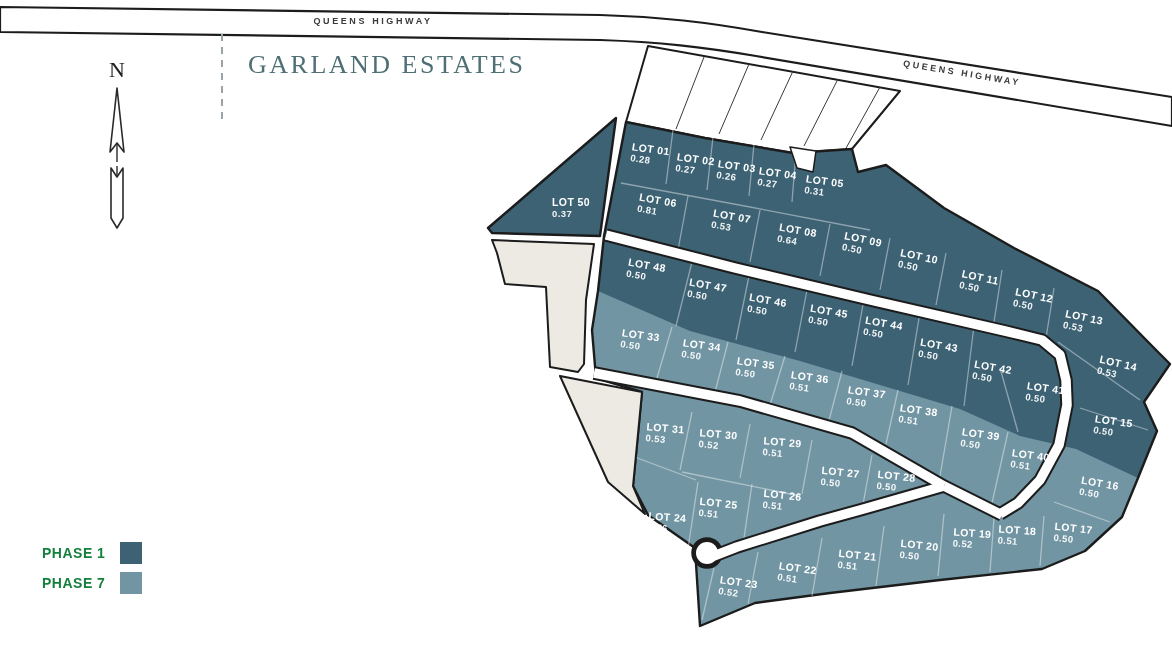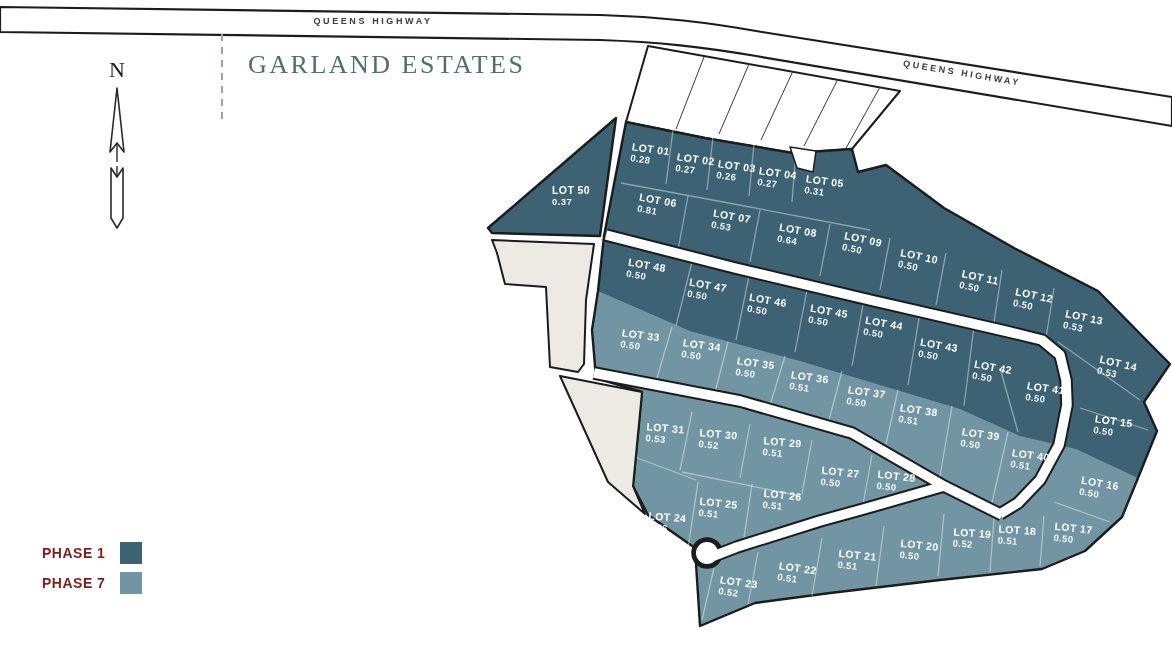--- a/index.html
+++ b/index.html
@@ -33,21 +33,21 @@
            font-family:"Liberation Serif",serif;font-size:22px;color:#1e1e1e;}
 
   #lots{position:absolute;left:0;top:0;width:100%;height:100%;}
   .lot{position:absolute;transform:translate(-50%,-50%) rotate(var(--r,0deg));
        color:#fff;line-height:1.12;white-space:nowrap;letter-spacing:.4px;}
   .lot-name{font-size:10.5px;font-weight:bold;}
   .lot-acres{font-size:9.5px;font-weight:bold;opacity:.93;}
 
   .legend{position:absolute;left:22px;top:542px;}
   .leg-row{display:flex;align-items:center;margin-bottom:8px;height:22px;}
-  .leg-label{width:72px;font-size:14px;font-weight:bold;color:#7f1d1d;letter-spacing:.5px;padding-left:20px;}
+  .leg-label{width:72px;font-size:14px;font-weight:bold;color:#15803d;letter-spacing:.5px;padding-left:20px;}
   .swatch{width:22px;height:22px;margin-left:6px;}
   .swatch.p1{background:var(--phase1);}
   .swatch.p2{background:var(--phase2);}
 </style>
 </head>
 <body>
 
 <div class="stage">
 
   <svg width="1172" height="650" viewBox="0 0 1172 650">
@@ -341,21 +341,21 @@
     <div class="lot-acres">0.50</div>
   </div>
       <div class="lot p1" style="left: 707px; top: 291px; --r: 10deg;">
     <div class="lot-name">LOT 47</div>
     <div class="lot-acres">0.50</div>
   </div>
       <div class="lot p1" style="left: 646px; top: 271px; --r: 10deg;">
     <div class="lot-name">LOT 48</div>
     <div class="lot-acres">0.50</div>
   </div>
-      <div class="lot p1" style="left: 571px; top: 196px; --r: 0deg;">
+      <div class="lot p1" style="left: 571px; top: 208px; --r: 0deg;">
     <div class="lot-name">LOT 50</div>
     <div class="lot-acres">0.37</div>
   </div>
     </div>
 
   <div class="legend">
     <div class="leg-row">
       <span class="leg-label">PHASE 1</span>
       <span class="swatch p1"></span>
     </div>

